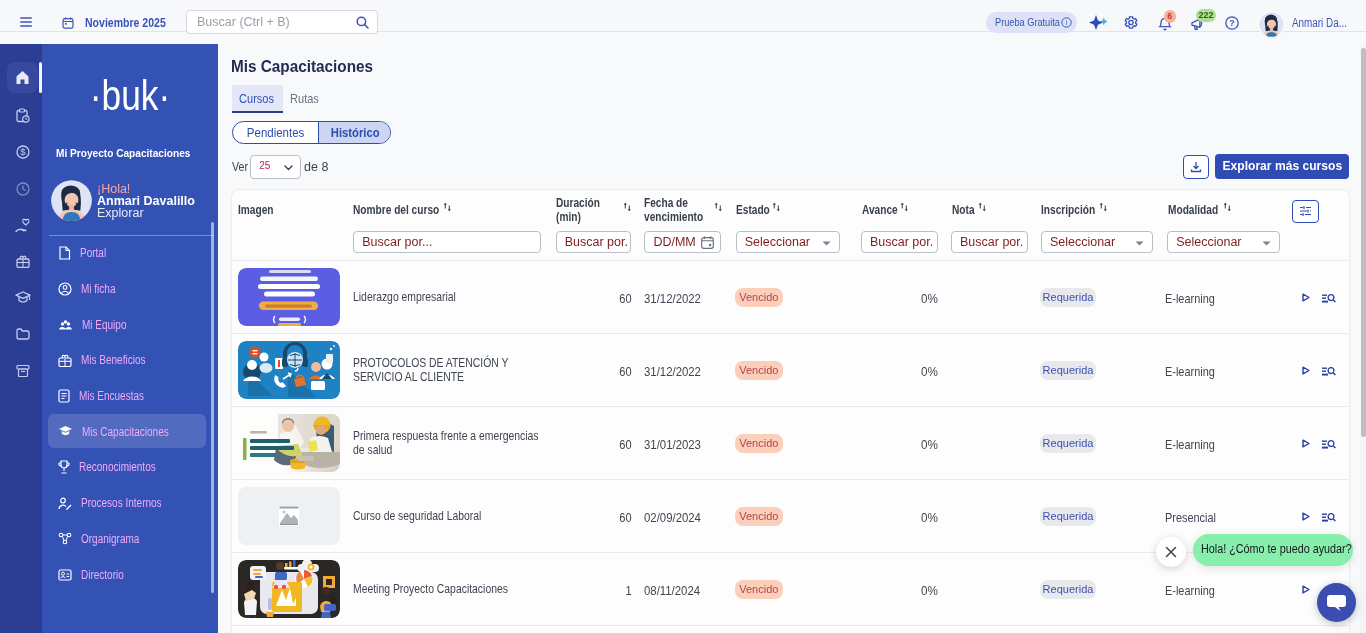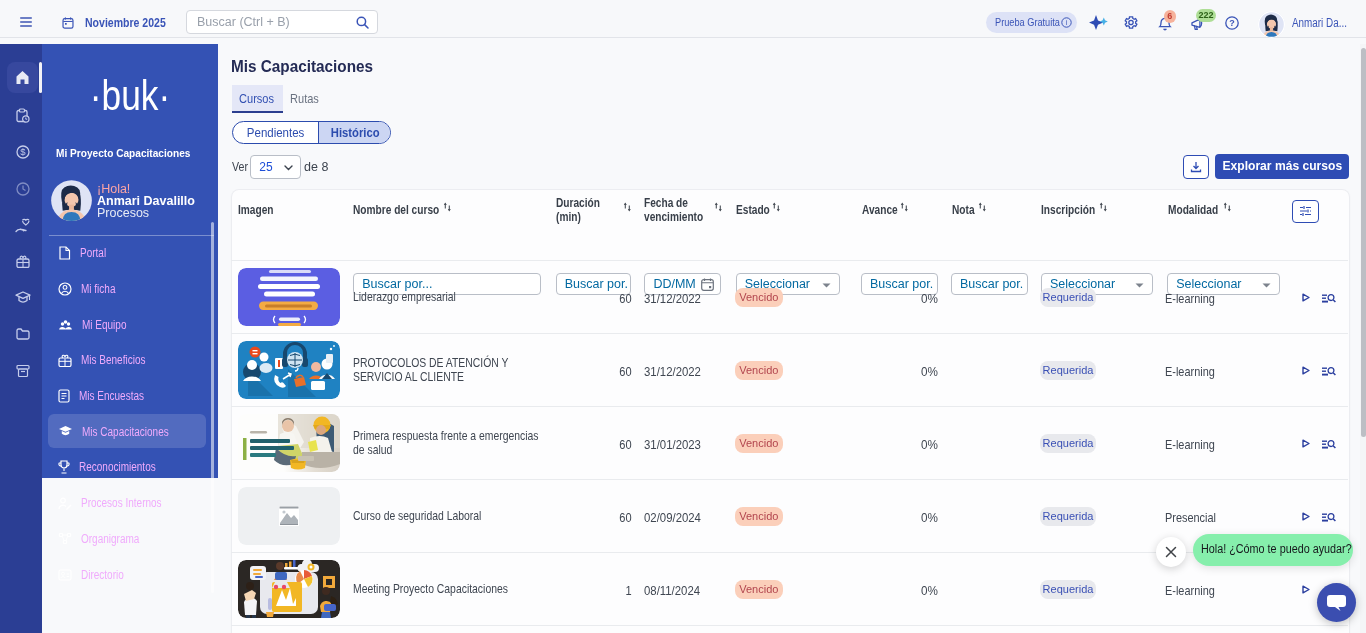--- a/index.html
+++ b/index.html
@@ -1,27 +1,27 @@
 <!DOCTYPE html>
 <html><head>
 <meta charset="utf-8">
 <style>
 * { margin:0; padding:0; box-sizing:border-box; }
 html,body { width:1366px; height:633px; overflow:hidden; }
 body { font-family:"Liberation Sans", sans-serif; position:relative; background:#f8f9fb; }
 .abs { position:absolute; }
-#topbar { position:absolute; left:0; top:0; width:1366px; height:38px; background:#f7f8fa; border-bottom:1px solid #e2e4e9; z-index:5; }
+#topbar { position:absolute; left:0; top:0; width:1366px; height:32px; background:#f7f8fa; border-bottom:1px solid #e2e4e9; z-index:5; }
 #rail { position:absolute; left:0; top:44px; width:42px; height:589px; background:#2b3e94; z-index:4; }
-#panel { position:absolute; left:42px; top:44px; width:176px; height:434px; background:#3452b4; z-index:4; }
+#panel { position:absolute; left:42px; top:44px; width:176px; height:589px; background:#3452b4; z-index:4; }
 #content { position:absolute; left:218px; top:44px; width:1148px; height:589px; background:#f8f9fb; }
 .blue { color:#3a54b7; }
 #card { position:absolute; left:13px; top:144.5px; width:1119px; height:450px; background:#fdfdfe; border-radius:8px 8px 0 0; box-shadow:inset 0 0 0 1px #ecedf1, 0 1px 2px rgba(40,50,80,.04); }
 .hlabel { position:absolute; font-size:13px; font-weight:bold; color:#383f49; line-height:14px; transform:scaleX(0.78); transform-origin:0 50%; white-space:nowrap; }
 .sort { position:absolute; width:9px; height:10px; }
-.fin { position:absolute; height:22px; border:1px solid #b9bec7; border-radius:4px; background:#fff; color:#0369a1; font-size:12.5px; line-height:20px; padding-left:8px; white-space:nowrap; overflow:hidden;margin-top:42px; }
+.fin { position:absolute; height:22px; border:1px solid #b9bec7; border-radius:4px; background:#fff; color:#7f1d1d; font-size:12.5px; line-height:20px; padding-left:8px; white-space:nowrap; overflow:hidden; }
 .rimg { position:absolute; left:7px; width:102px; height:58px; border-radius:8px; overflow:hidden; }
 .cname { position:absolute; left:122px; width:235px; font-size:13px; color:#3f4651; line-height:14.5px; transform:scaleX(0.80); transform-origin:0 50%; }
 .cdur { position:absolute; left:324.7px; width:75.6px; text-align:right; font-size:13px; color:#3f4651; transform:scaleX(0.85); transform-origin:100% 50%; }
 .cdate { position:absolute; left:413.4px; font-size:13px; color:#3f4651; transform:scaleX(0.875); transform-origin:0 50%; }
 .vencido { position:absolute; left:503.5px; width:48.6px; height:19px; border-radius:8px; background:#fbcfba; color:#b2454e; font-size:11px; text-align:center; line-height:19px; }
 .cav { position:absolute; left:629.9px; width:76.8px; text-align:right; font-size:13px; color:#3f4651; transform:scaleX(0.9); transform-origin:100% 50%; }
 .req { position:absolute; left:809px; width:56px; height:19px; border-radius:8px; background:#e8e9ed; color:#3a50b5; font-size:11px; text-align:center; line-height:19px; }
 .cmod { position:absolute; left:934px; font-size:13px; color:#3f4651; transform:scaleX(0.84); transform-origin:0 50%; }
 .menuitem { position:absolute; left:16px; height:36px; display:flex; align-items:center; color:#f0abfc; font-size:12.5px; }
 .menuitem svg { margin-right:9px; flex:none; }
@@ -170,21 +170,21 @@
         <path d="M8.8 13 a4.9 4.9 0 0 1 9.4-1.5 l.6 3 q1.5-7.5-1.5-9.5 a7.2 7.2 0 0 0-8.6 0 q-3 2-1.5 9.5z" fill="#1d2b47"></path>
         <path d="M16.2 14.5 q1.4 2.2 2.4 1.8 l.4 2.8 -2.4.4z M10.8 14.5 q-1.4 2.2 -2.4 1.8 l-.4 2.8 2.4.4z" fill="#1d2b47"></path>
         <rect x="11.9" y="16.2" width="3.2" height="3.6" fill="#eab79b"></rect>
         <path d="M4.2 27.5 a9.3 8 0 0 1 18.6 0z" fill="#f3c6ad"></path>
         <path d="M7.6 27.5 q0-6.5 5.9-6.5 t5.9 6.5z" fill="#2f78bc"></path>
         <path d="M11.5 19.2 q2 1.6 4 0 l1.5 2.2 h-7z" fill="#2f78bc" opacity="0"></path>
       </g>
     </svg>
   <div class="abs" style="left:55px;top:138px;font-size:12.5px;color:#fca5a5;">¡Hola!</div>
   <div class="abs" style="left:55px;top:149.5px;font-size:12.5px;font-weight:bold;color:#fff;">Anmari Davalillo</div>
-  <div class="abs" style="left:55px;top:161.5px;font-size:12.5px;color:#e8ebf5;">Procesos</div>
+  <div class="abs" style="left:55px;top:161.5px;font-size:12.5px;color:#e8ebf5;">Explorar</div>
   <div class="abs" style="left:7px;top:190.7px;width:165px;height:1px;background:rgba(255,255,255,0.35);"></div>
   <div class="abs" style="left:6px;top:370.3px;width:158px;height:34px;border-radius:6px;background:rgba(255,255,255,0.15);"></div>
   <div class="menuitem" style="top:191.2px">
       <svg width="13" height="14" viewBox="0 0 13 14">
         <path d="M2 1 h6 l3.5 3.5 V13 H2 Z" fill="none" stroke="#fff" stroke-width="1.2"></path>
         <path d="M8 1 v3.5 h3.5" fill="none" stroke="#fff" stroke-width="1.1"></path>
       </svg>
       <span>Portal</span>
     </div>
   <div class="menuitem" style="top:226.9px">
@@ -281,21 +281,21 @@
   <div class="abs" style="left:13.6px;top:66.9px;width:51.1px;height:2.5px;background:#2c3f8f;"></div>
   <div class="abs" style="left:21px;top:47px;font-size:13px;color:#3250b2;transform:scaleX(0.85);transform-origin:0 50%;">Cursos</div>
   <div class="abs" style="left:72.3px;top:47px;font-size:13px;color:#6a7280;transform:scaleX(0.85);transform-origin:0 50%;">Rutas</div>
   <div class="abs" style="left:13.6px;top:77px;width:159.7px;height:22.7px;border:1px solid #2c4cae;border-radius:11.5px;background:#fff;overflow:hidden;">
     <div class="abs" style="left:85.2px;top:0;width:74.5px;height:22.7px;background:#ccd6f3;border-left:1px solid #2c4cae;"></div>
     <div class="abs" style="left:0;top:3.6px;width:85.2px;text-align:center;font-size:12.5px;color:#2c4cae;transform:scaleX(0.92);">Pendientes</div>
     <div class="abs" style="left:85.2px;top:3.6px;width:74.5px;text-align:center;font-size:12.5px;font-weight:bold;color:#2c4cae;transform:scaleX(0.9);">Histórico</div>
   </div>
   <div class="abs" style="left:14.4px;top:116px;font-size:12.5px;color:#3c434e;transform:scaleX(0.85);transform-origin:0 50%;">Ver</div>
   <div class="abs" style="left:32.3px;top:111px;width:50.3px;height:23.6px;border:1px solid #b9bec7;border-radius:4px;background:#fff;">
-    <div class="abs" style="left:8px;top:4px;font-size:12px;color:#1d4ed8;">25</div>
+    <div class="abs" style="left:8px;top:4px;font-size:10px;color:#be185d;">25</div>
     <svg class="abs" style="right:7px;top:8.5px" width="9" height="6" viewBox="0 0 9 6">
         <path d="M1 1 L4.5 4.5 L8 1" fill="none" stroke="#3c434e" stroke-width="1.4" stroke-linecap="round"></path>
       </svg>
   </div>
   <div class="abs" style="left:86px;top:116px;font-size:12.5px;color:#3c434e;">de 8</div>
   <div class="abs" style="left:964.9px;top:110.8px;width:25.8px;height:24.3px;border:1px solid #2e4cb4;border-radius:4px;background:#fff;">
     <svg class="abs" style="left:6px;top:5px" width="12" height="12" viewBox="0 0 12 12">
         <path d="M6 1 v6 M3.5 5 L6 7.5 L8.5 5" fill="none" stroke="#2e4cb4" stroke-width="1.3"></path>
         <path d="M1.5 8.5 v2 h9 v-2" fill="none" stroke="#2e4cb4" stroke-width="1.3"></path>
       </svg>

